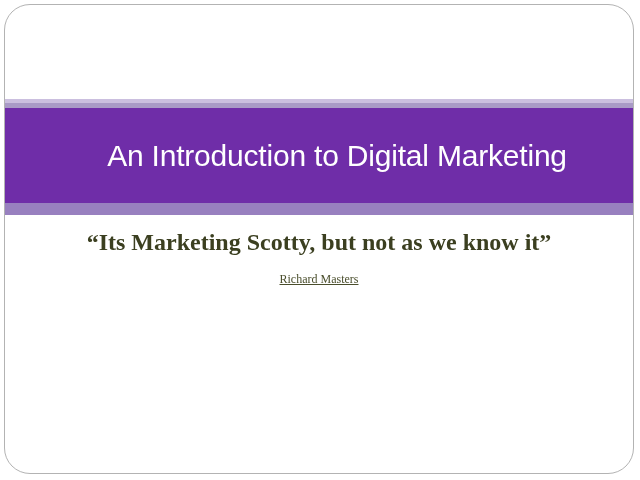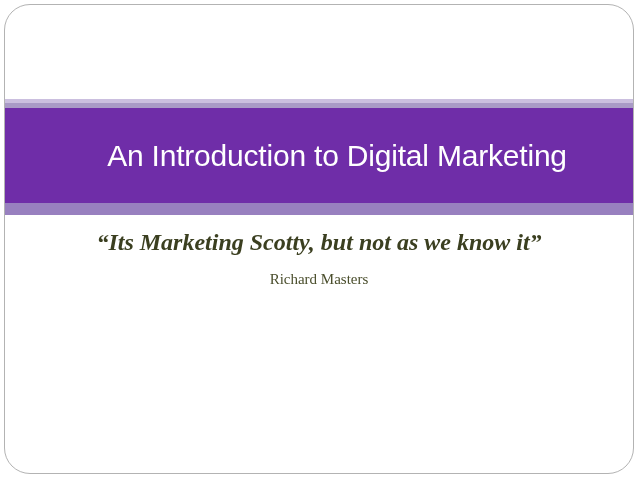--- a/index.html
+++ b/index.html
@@ -77,29 +77,29 @@
     text-align: center;
   }
   #quote-text {
     margin: 0 auto;
     width: 470px;
     font-family: "Liberation Serif", serif;
     font-weight: bold;
     font-size: 24px;
     line-height: 31px;
     color: #3b3f20;
-    font-style: italic;
   }
   #author-text {
     margin: 10px auto 0 auto;
     font-family: "Liberation Serif", serif;
     font-weight: normal;
-    font-size: 15px;
+    font-size: 12px;
     line-height: 22px;
     color: #4a4e2c;
+    text-decoration: underline;
   }
 </style>
 </head>
 <body>
 
 <div id="slide">
 
   <div id="title-banner">
     <div class="band band-top-light-a"></div>
     <div class="band band-top-light-b"></div>

